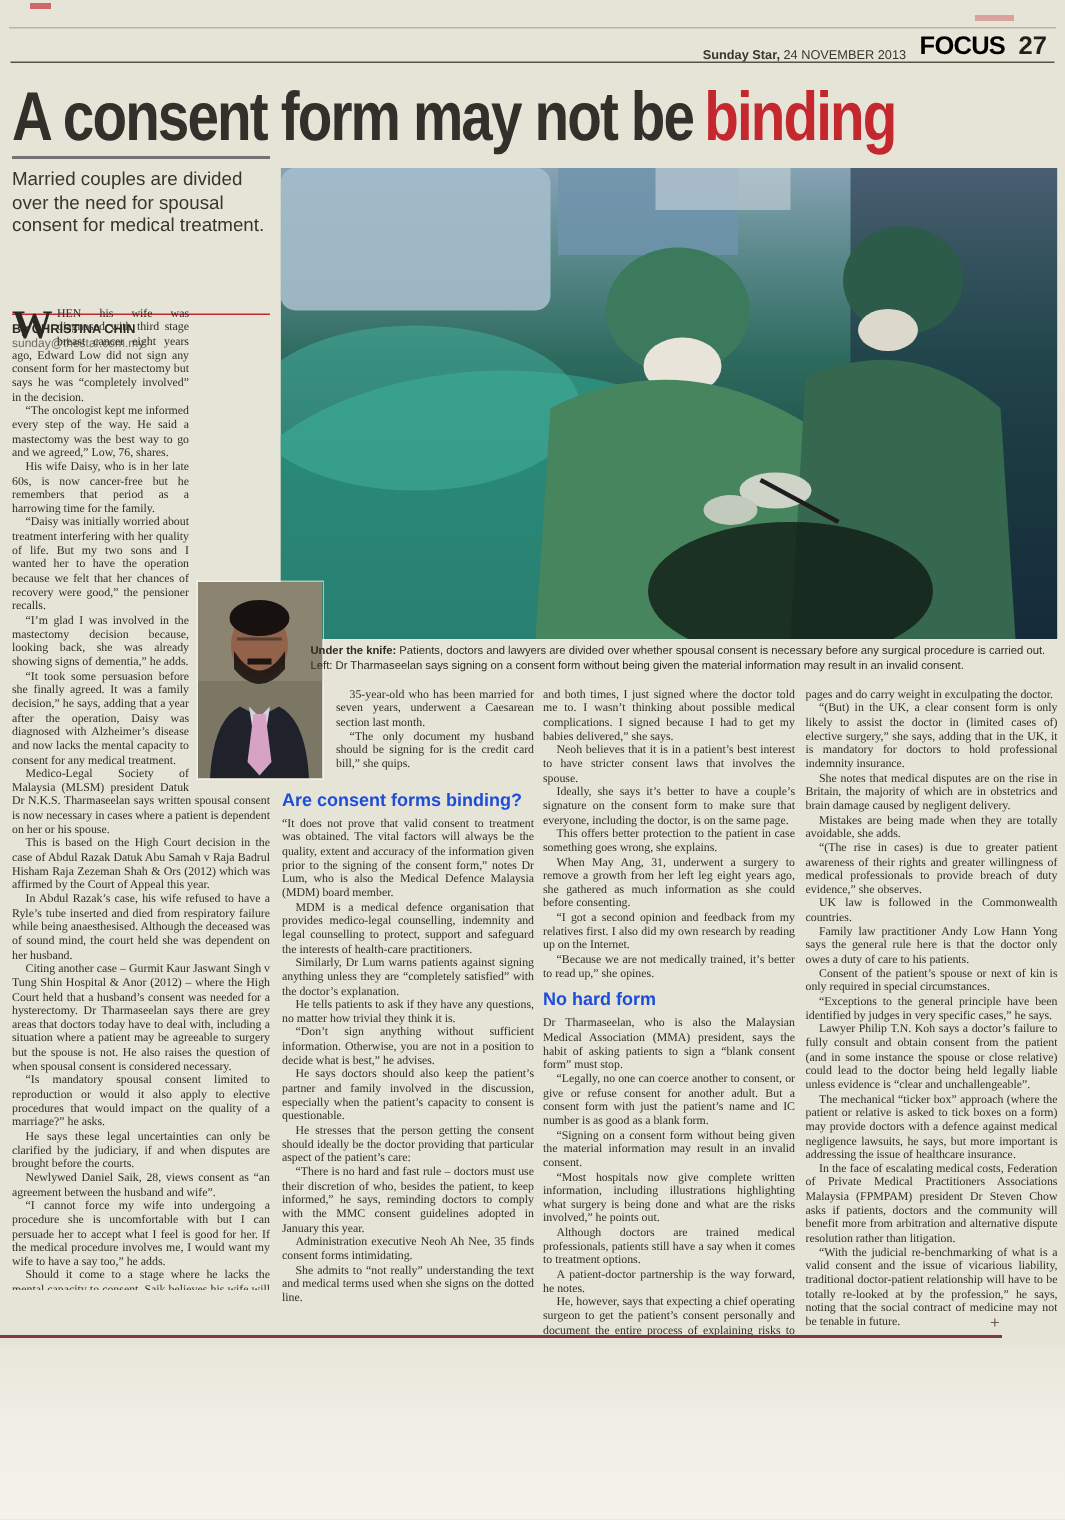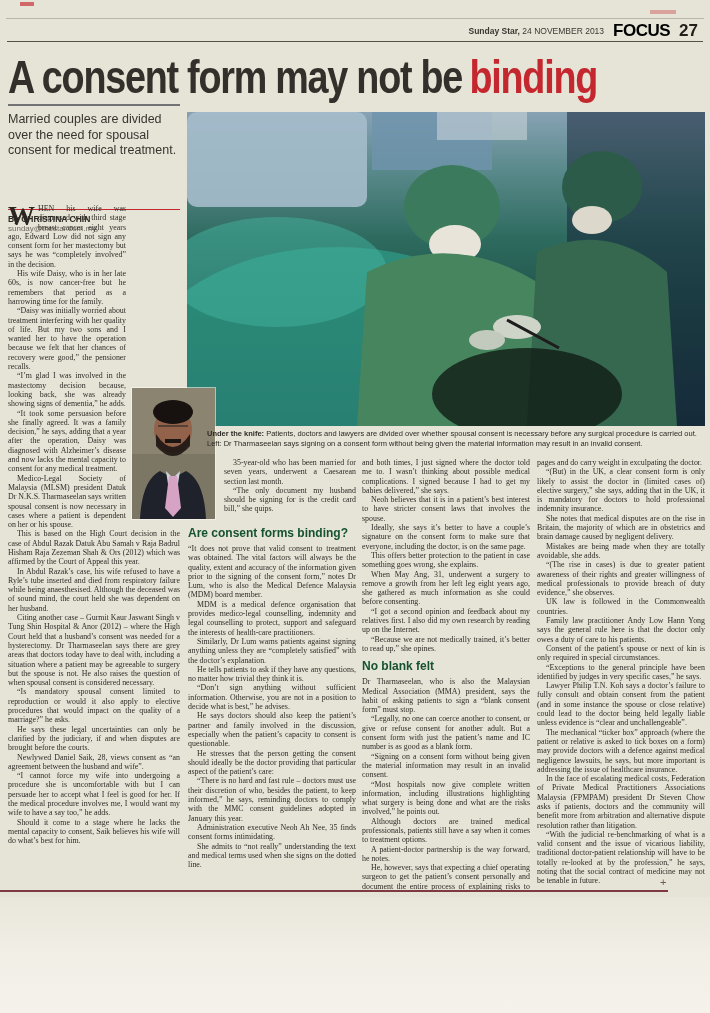--- a/index.html
+++ b/index.html
@@ -2,21 +2,21 @@
 <html><head>
 <meta charset="utf-8">
 <style>
   html,body{margin:0;padding:0;}
   .scan{position:relative;width:710px;height:1013px;background:#cfccc3;overflow:hidden;
         font-family:"Liberation Serif",serif;color:#2f2c27;}
   .paper{position:absolute;left:0;top:0;width:710px;height:900px;background:#e6e3d7;}
   .paper-bottom{position:absolute;left:0;top:897px;width:710px;height:116px;
         background:linear-gradient(180deg,#e9e6db 0%,#f0eee5 45%,#f4f2ea 100%);}
   .edge-line-top{position:absolute;left:6px;top:18px;width:698px;height:1px;background:#b8b5aa;}
-  .masthead{position:absolute;right:12px;top:21px;display:flex;align-items:center;gap:9px;
+  .masthead{position:absolute;right:12px;top:21px;display:flex;align-items:flex-end;gap:9px;
         font-family:"Liberation Sans",sans-serif;}
   .dateline{font-size:8.5px;color:#3a3731;}
   .dateline b{font-weight:bold;}
   .section{font-size:17px;font-weight:bold;letter-spacing:-0.5px;color:#000000;}
   .pageno{font-size:17px;font-weight:bold;color:#23201c;}
   .masthead-rule{position:absolute;left:7px;top:41px;width:696px;height:1px;background:#55524a;}
   .reg-mark{position:absolute;background:#c4272e;opacity:.65;}
   .headline{position:absolute;left:8px;top:50px;width:700px;white-space:nowrap;
         font-family:"Liberation Sans",sans-serif;font-weight:bold;font-size:46px;
         letter-spacing:-1.5px;transform:scaleX(.82);transform-origin:left top;color:#33302c;}
@@ -32,21 +32,21 @@
   .para{margin:0;text-indent:9px;}
   .list > .para:first-child{text-indent:0;}
   #col1{left:8px;top:204px;width:172px;height:656px;}
   #col2{left:188px;top:458px;width:168px;height:434px;}
   #col3{left:362px;top:458px;width:168px;height:434px;}
   #col4{left:537px;top:458px;width:168px;height:434px;}
   .dropcap{float:left;font-size:27px;line-height:22px;font-weight:bold;padding:1px 3px 0 0;color:#2a2722;}
   .spacer-right{float:right;width:50px;height:134px;margin-top:183px;margin-left:4px;}
   .spacer-left{float:left;width:32px;height:62px;margin-right:4px;}
   .subhead{font-family:"Liberation Sans",sans-serif;font-weight:bold;font-size:12px;
-        color:#14532d;margin:7px 0 4px 0;line-height:13px;}
+        color:#1d4ed8;margin:7px 0 4px 0;line-height:13px;}
   .main-photo{position:absolute;left:187px;top:112px;width:518px;height:314px;overflow:hidden;}
   .inset-photo{position:absolute;left:132px;top:388px;width:83px;height:131px;overflow:hidden;
         box-shadow:0 0 0 1px rgba(250,248,240,.6);}
   .caption{position:absolute;left:207px;top:429px;width:498px;height:27px;overflow:hidden;
         font-family:"Liberation Sans",sans-serif;font-size:7.5px;line-height:9.5px;
         color:#2d2a25;text-align:left;}
   .caption b{font-weight:bold;}
   .bottom-rule{position:absolute;left:0px;top:890px;width:668px;height:2px;background:#7e3a40;}
   .plus-mark{position:absolute;left:660px;top:876px;font-family:"Liberation Sans",sans-serif;
         font-size:11px;color:#6b5a4d;}
@@ -127,20 +127,21 @@
   </div>
 
   <div class="caption">
     <b>Under the knife:</b><span> Patients, doctors and lawyers are divided over whether spousal consent is necessary before any surgical procedure is carried out. Left: Dr Tharmaseelan says signing on a consent form without being given the material information may result in an invalid consent.</span>
   </div>
 
   <div class="col" id="col1">
     <div class="spacer-right"></div>
     <div class="list">
         <p class="para"><span class="dropcap">W</span>HEN his wife was diagnosed with third stage breast cancer eight years ago, Edward Low did not sign any consent form for her mastectomy but says he was “completely involved” in the decision.</p>
+        <p class="para">“The oncologist kept me informed every step of the way. He said a mastectomy was the best way to go and we agreed,” Low, 76, shares.</p>
         <p class="para">His wife Daisy, who is in her late 60s, is now cancer-free but he remembers that period as a harrowing time for the family.</p>
         <p class="para">“Daisy was initially worried about treatment interfering with her quality of life. But my two sons and I wanted her to have the operation because we felt that her chances of recovery were good,” the pensioner recalls.</p>
         <p class="para">“I’m glad I was involved in the mastectomy decision because, looking back, she was already showing signs of dementia,” he adds.</p>
         <p class="para">“It took some persuasion before she finally agreed. It was a family decision,” he says, adding that a year after the operation, Daisy was diagnosed with Alzheimer’s disease and now lacks the mental capacity to consent for any medical treatment.</p>
         <p class="para">Medico-Legal Society of Malaysia (MLSM) president Datuk Dr N.K.S. Tharmaseelan says written spousal consent is now necessary in cases where a patient is dependent on her or his spouse.</p>
         <p class="para">This is based on the High Court decision in the case of Abdul Razak Datuk Abu Samah v Raja Badrul Hisham Raja Zezeman Shah &amp; Ors (2012) which was affirmed by the Court of Appeal this year.</p>
         <p class="para">In Abdul Razak’s case, his wife refused to have a Ryle’s tube inserted and died from respiratory failure while being anaesthesised. Although the deceased was of sound mind, the court held she was dependent on her husband.</p>
         <p class="para">Citing another case – Gurmit Kaur Jaswant Singh v Tung Shin Hospital &amp; Anor (2012) – where the High Court held that a husband’s consent was needed for a hysterectomy. Dr Tharmaseelan says there are grey areas that doctors today have to deal with, including a situation where a patient may be agreeable to surgery but the spouse is not. He also raises the question of when spousal consent is considered necessary.</p>
         <p class="para">“Is mandatory spousal consent limited to reproduction or would it also apply to elective procedures that would impact on the quality of a marriage?” he asks.</p>
         <p class="para">He says these legal uncertainties can only be clarified by the judiciary, if and when disputes are brought before the courts.</p>
@@ -173,24 +174,24 @@
       </div>
   </div>
 
   <div class="col" id="col3">
     <div class="list">
         <p class="para">and both times, I just signed where the doctor told me to. I wasn’t thinking about possible medical complications. I signed because I had to get my babies delivered,” she says.</p>
         <p class="para">Neoh believes that it is in a patient’s best interest to have stricter consent laws that involves the spouse.</p>
         <p class="para">Ideally, she says it’s better to have a couple’s signature on the consent form to make sure that everyone, including the doctor, is on the same page.</p>
         <p class="para">This offers better protection to the patient in case something goes wrong, she explains.</p>
         <p class="para">When May Ang, 31, underwent a surgery to remove a growth from her left leg eight years ago, she gathered as much information as she could before consenting.</p>
-        <p class="para">“I got a second opinion and feedback about my relatives first. I also did my own research by reading up on the Internet.</p>
+        <p class="para">“I got a second opinion and feedback from my relatives first. I also did my own research by reading up on the Internet.</p>
         <p class="para">“Because we are not medically trained, it’s better to read up,” she opines.</p>
       </div>
-    <div class="subhead">No blank felt</div>
+    <div class="subhead">No hard form</div>
     <div class="list">
         <p class="para">Dr Tharmaseelan, who is also the Malaysian Medical Association (MMA) president, says the habit of asking patients to sign a “blank consent form” must stop.</p>
         <p class="para">“Legally, no one can coerce another to consent, or give or refuse consent for another adult. But a consent form with just the patient’s name and IC number is as good as a blank form.</p>
         <p class="para">“Signing on a consent form without being given the material information may result in an invalid consent.</p>
         <p class="para">“Most hospitals now give complete written information, including illustrations highlighting what surgery is being done and what are the risks involved,” he points out.</p>
         <p class="para">Although doctors are trained medical professionals, patients still have a say when it comes to treatment options.</p>
         <p class="para">A patient-doctor partnership is the way forward, he notes.</p>
         <p class="para">He, however, says that expecting a chief operating surgeon to get the patient’s consent personally and document the entire process of explaining risks to patients is unrealistic.</p>
       </div>
   </div>

